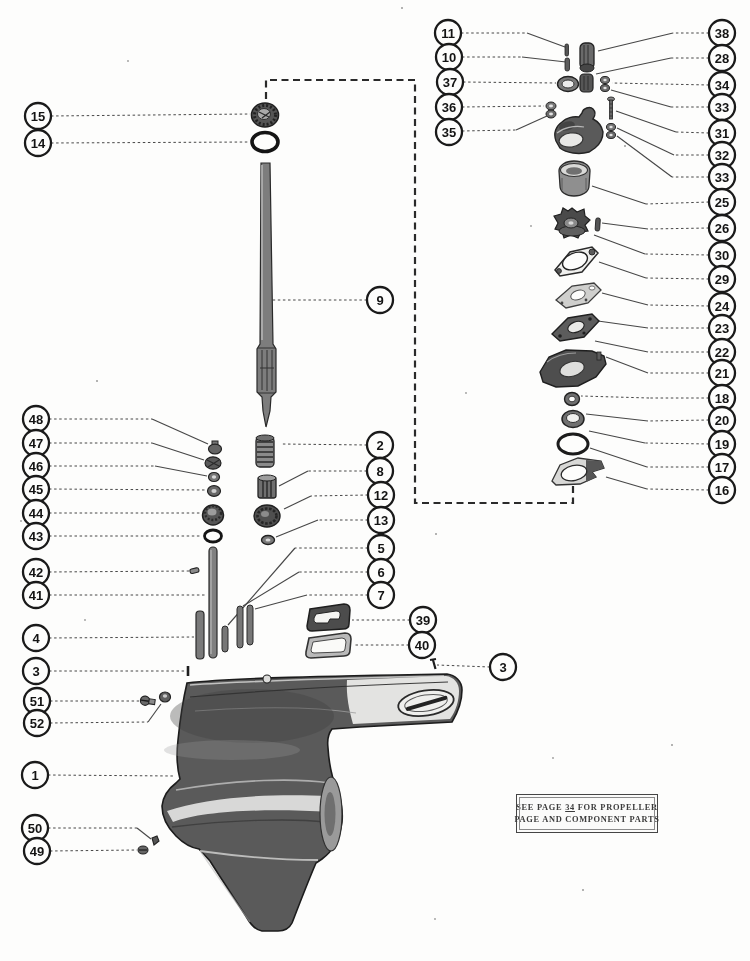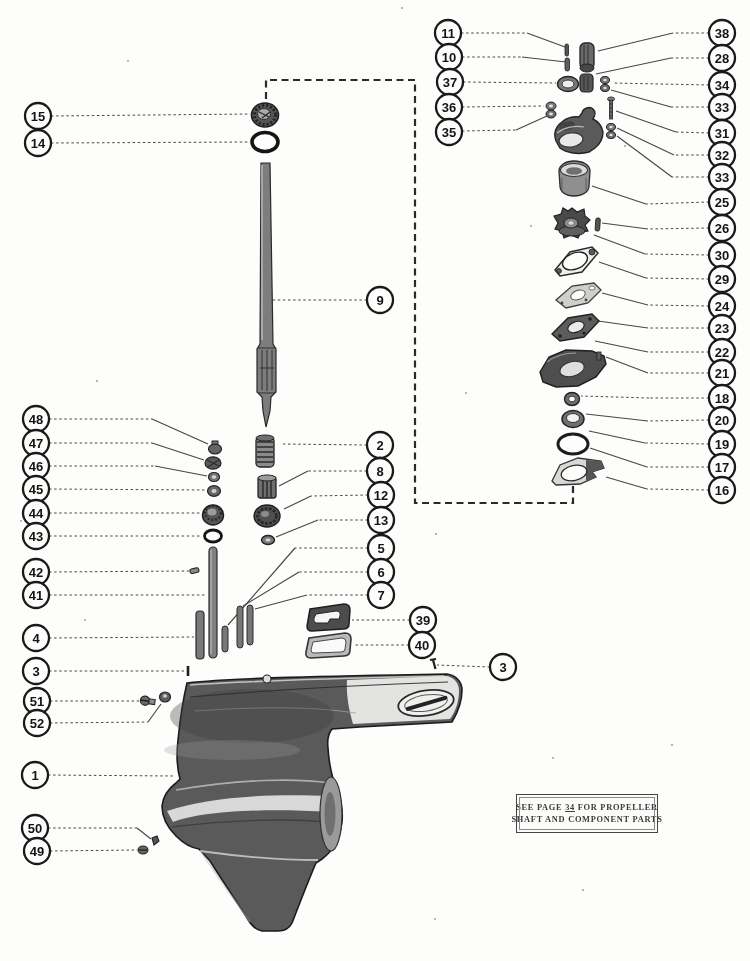--- a/index.html
+++ b/index.html
@@ -603,15 +603,15 @@
         </g>
         <g>
           <circle cx="722" cy="490" r="13" class="callout-circle"></circle>
           <text x="722" y="494.6" text-anchor="middle" class="callout-num">16</text>
         </g>
       </g>
 </svg>
 
 <div id="note-box">
   <div class="note-line"><span>SEE PAGE </span><span class="pg">34</span><span> FOR PROPELLER</span></div>
-  <div class="note-line">SHAFT AND COMPONENT PARTS</div>
+  <div class="note-line">PAGE AND COMPONENT PARTS</div>
 </div>
 </div>
 
 </body></html>

